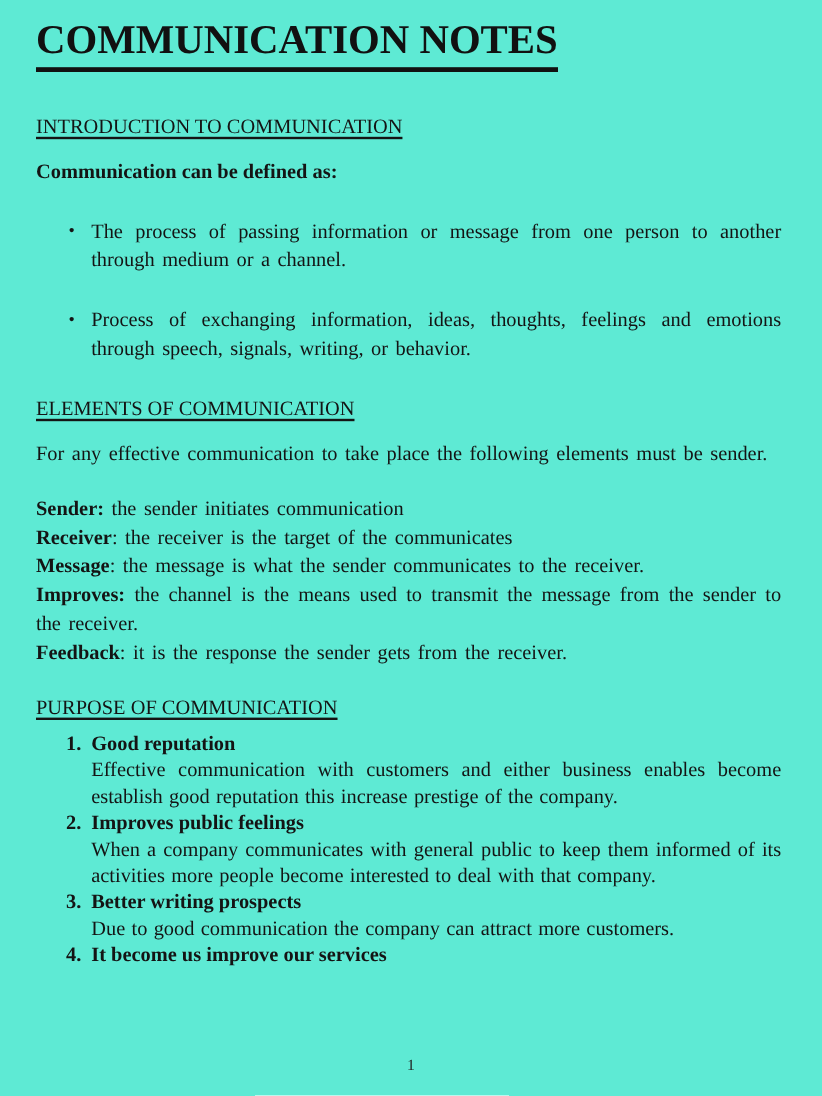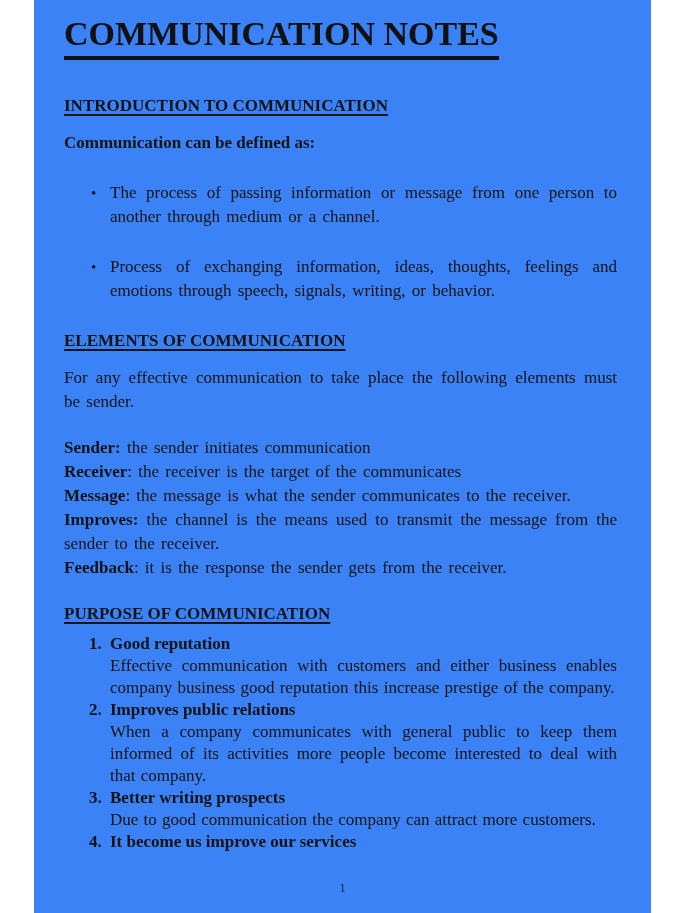--- a/index.html
+++ b/index.html
@@ -1,42 +1,42 @@
 <!DOCTYPE html>
 <html><head>
 <meta charset="utf-8">
 <style>
   * { margin: 0; padding: 0; box-sizing: border-box; }
   html, body { background: #ffffff; }
   .page {
     position: relative;
-    width: 617px;
+    width: 685px;
     height: 913px;
     margin: 0 auto;
-    background: #3b82f6;
+    background: #5eead4;
     color: #141414;
     font-family: "Liberation Serif", serif;
     font-size: 17px;
     line-height: 24px;
     padding: 14px 34px 0 30px;
     overflow: hidden;
   }
   .doc-title {
     display: inline-block;
     font-size: 34px;
     line-height: 40px;
     font-weight: bold;
     color: #111111;
     border-bottom: 4px solid #111111;
     padding-bottom: 2px;
     margin-bottom: 34px;
   }
   .section-heading {
     font-size: 17px;
-    font-weight: bold;
+    font-weight: normal;
     text-decoration: underline;
     text-decoration-thickness: 2px;
     text-underline-offset: 3px;
   }
   .lead { font-weight: bold; margin-top: 13px; }
   .bullet-list { margin-top: 26px; margin-bottom: 14px; padding-left: 27px; }
   .bullet-item { display: flex; margin-bottom: 26px; }
   .bullet-marker { width: 19px; flex: 0 0 19px; font-size: 15px; }
   .bullet-text { flex: 1; text-align: justify; word-spacing: 2px; }
   .para { margin-top: 13px; text-align: justify; word-spacing: 2px; }
@@ -95,27 +95,27 @@
   </div>
 
   <div>
     <h2 class="section-heading">PURPOSE OF COMMUNICATION</h2>
 
     <div class="numbered-list">
       <div class="numbered-item">
         <span class="item-number">1.</span>
         <div class="item-content">
           <div class="item-title">Good reputation</div>
-          <div class="item-body">Effective communication with customers and either business enables company business good reputation this increase prestige of the company.</div>
+          <div class="item-body">Effective communication with customers and either business enables become establish good reputation this increase prestige of the company.</div>
         </div>
       </div>
       <div class="numbered-item">
         <span class="item-number">2.</span>
         <div class="item-content">
-          <div class="item-title">Improves public relations</div>
+          <div class="item-title">Improves public feelings</div>
           <div class="item-body">When a company communicates with general public to keep them informed of its activities more people become interested to deal with that company.</div>
         </div>
       </div>
       <div class="numbered-item">
         <span class="item-number">3.</span>
         <div class="item-content">
           <div class="item-title">Better writing prospects</div>
           <div class="item-body">Due to good communication the company can attract more customers.</div>
         </div>
       </div>

